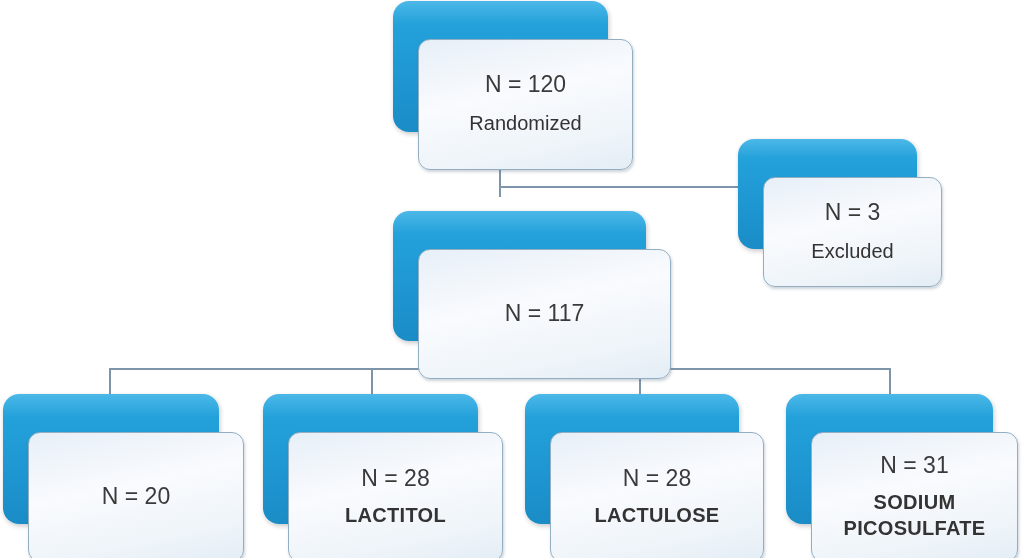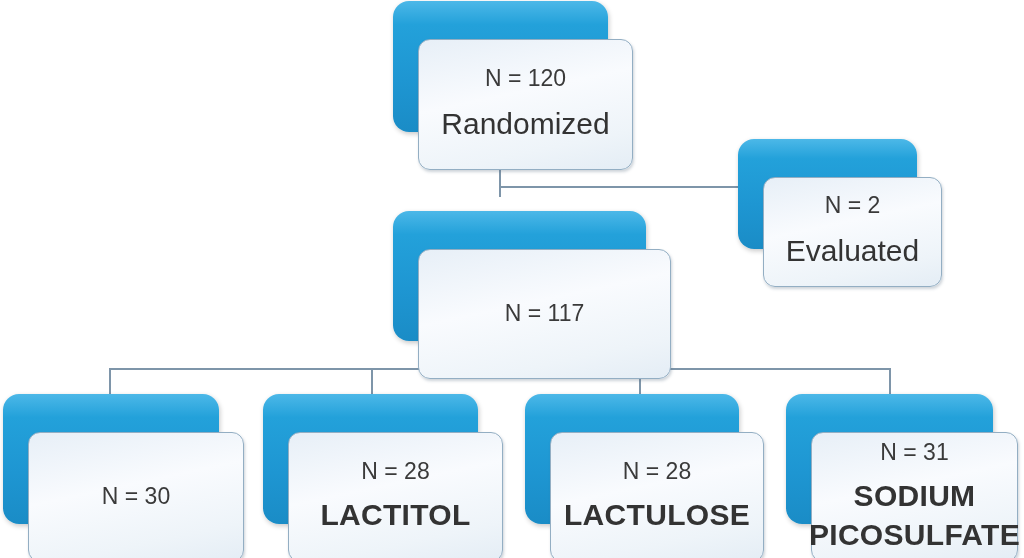--- a/index.html
+++ b/index.html
@@ -56,21 +56,21 @@
     gap: 14px;
     text-align: center;
   }
   .node .n-line {
     font-size: 23px;
     color: #3a3a3a;
     line-height: 1.1;
     white-space: nowrap;
   }
   .node .label-line {
-    font-size: 30px;
+    font-size: 20px;
     color: #333333;
     line-height: 1.28;
   }
   .node.arm .label-line {
     font-weight: bold;
     letter-spacing: 0.3px;
   }
   .node.arm .front { gap: 12px; }
 
   
@@ -109,36 +109,36 @@
     <div class="shadow"></div>
     <div class="front">
       <div class="n-line">N = 120</div>
       <div class="label-line">Randomized</div>
     </div>
   </div>
 
   <div class="node" id="node-excluded">
     <div class="shadow"></div>
     <div class="front">
-      <div class="n-line">N = 2</div>
-      <div class="label-line">Evaluated</div>
+      <div class="n-line">N = 3</div>
+      <div class="label-line">Excluded</div>
     </div>
   </div>
 
   <div class="node" id="node-evaluated">
     <div class="shadow"></div>
     <div class="front">
       <div class="n-line">N = 117</div>
     </div>
   </div>
 
   <div class="node arm" id="node-lactulose">
     <div class="shadow"></div>
     <div class="front">
-      <div class="n-line">N = 30</div>
+      <div class="n-line">N = 20</div>
     </div>
   </div>
 
   <div class="node arm" id="node-lactitol">
     <div class="shadow"></div>
     <div class="front">
       <div class="n-line">N = 28</div>
       <div class="label-line">LACTITOL</div>
     </div>
   </div>

